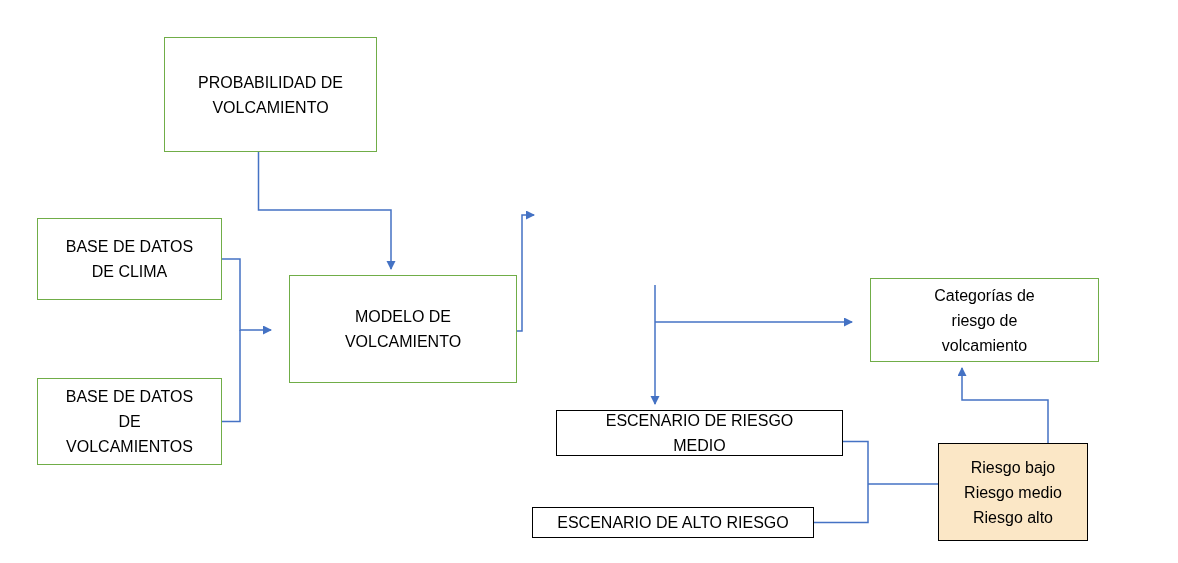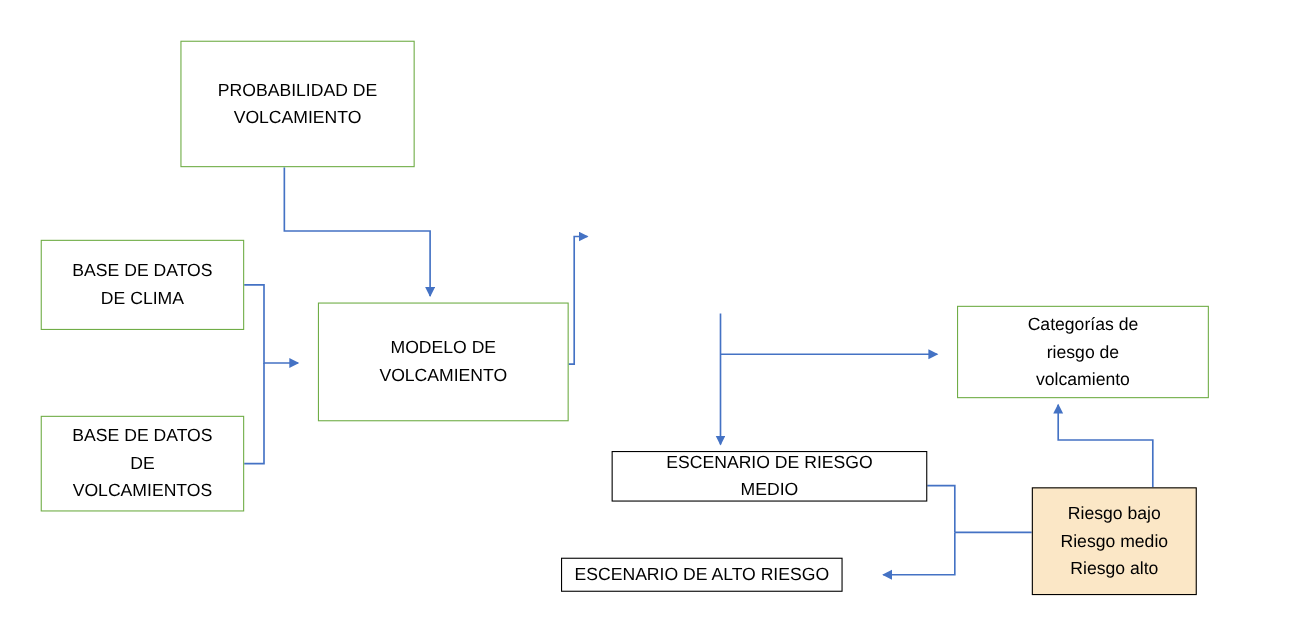--- a/index.html
+++ b/index.html
@@ -93,21 +93,21 @@
     <span class="label">Categorías de
 riesgo de
 volcamiento</span>
   </div>
 
   <div class="box black" style="left:510px;top:410px;width:287px;height:46px;margin-left:46px;">
     <span class="label">ESCENARIO DE RIESGO
 MEDIO</span>
   </div>
 
-  <div class="box black" style="left:510px;top:507px;width:256px;height:31px;text-align:right;">
+  <div class="box black" style="left:532px;top:507px;width:282px;height:31px;text-align:right;">
     <span class="label">ESCENARIO DE ALTO RIESGO</span>
   </div>
 
   <div class="box black tan" style="left:938px;top:443px;width:150px;height:98px;">
     <span class="label">Riesgo bajo
 Riesgo medio
 Riesgo alto</span>
   </div>
 
 </div>

